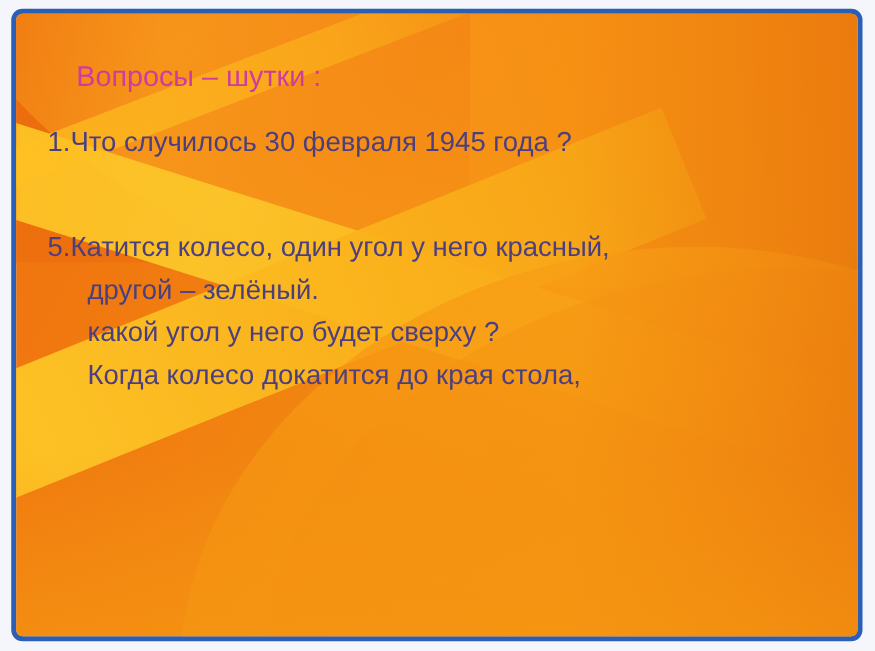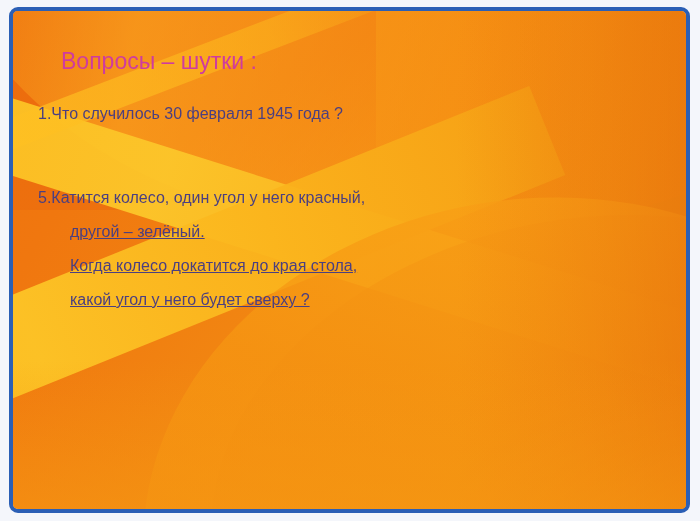--- a/index.html
+++ b/index.html
@@ -168,31 +168,31 @@
     line-height: 1.1;
     color: #cf3c9e;
     white-space: nowrap;
   }
 
   .q-block {
     position: absolute;
     left: 25px;
     width: 630px;
     color: #4b3f80;
-    font-size: 16px;
+    font-size: 22px;
     line-height: 34px;
     white-space: nowrap;
   }
 
   #question-1 { top: 86px; }
   #question-2 { top: 170px; }
   #question-3 { top: 363px; }
 
   .q-line { display: block; }
-  .q-line.indent { padding-left: 32px; text-decoration: underline; }
+  .q-line.indent { padding-left: 32px; }
 </style>
 </head>
 <body>
 
 <div id="slide-frame">
 
   <div id="slide-bg">
     <div class="layer bg-base"></div>
     <div class="bg-wedge-tl"></div>
     <div class="bg-arc-top"></div>
@@ -209,19 +209,19 @@
 
     <div id="slide-title">Вопросы – шутки :</div>
 
     <div class="q-block" id="question-1">
       <span class="q-line">1.Что случилось 30 февраля 1945 года ?</span>
     </div>
 
     <div class="q-block" id="question-2">
       <span class="q-line">5.Катится колесо, один угол у него красный,</span>
       <span class="q-line indent">другой – зелёный.</span>
+      <span class="q-line indent">какой угол у него будет сверху ?</span>
       <span class="q-line indent">Когда колесо докатится до края стола,</span>
-      <span class="q-line indent">какой угол у него будет сверху ?</span>
     </div>
 
 
   </div>
 </div>
 
 </body></html>

